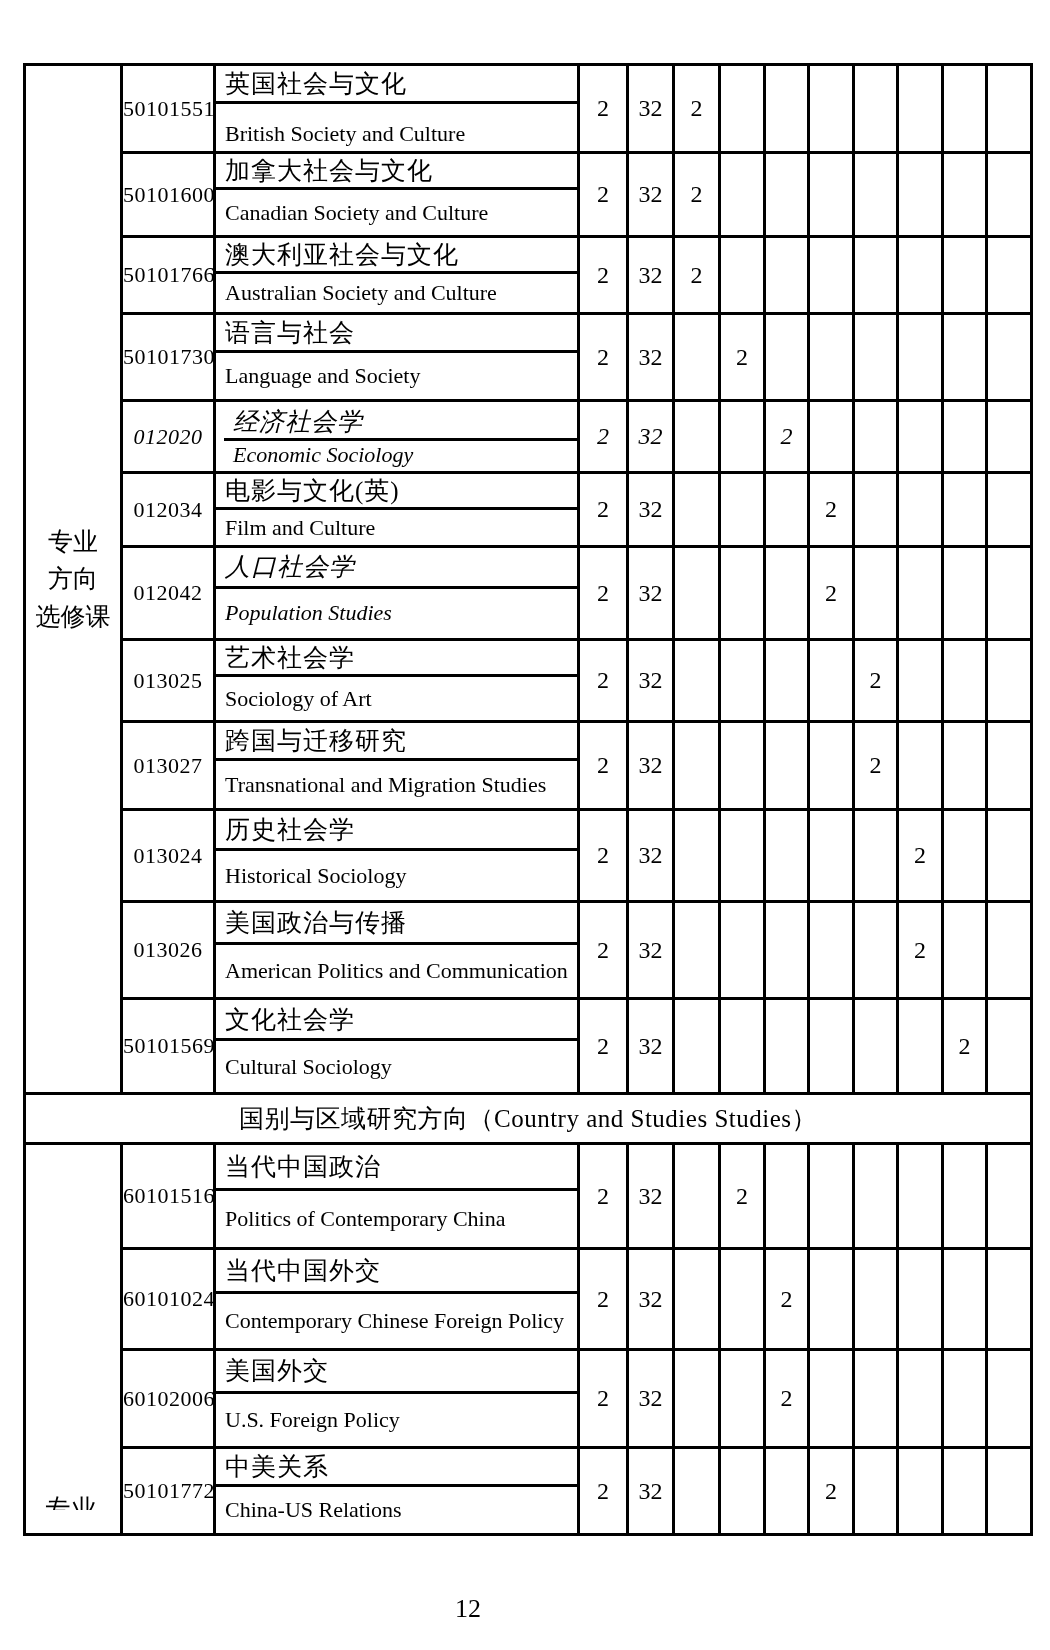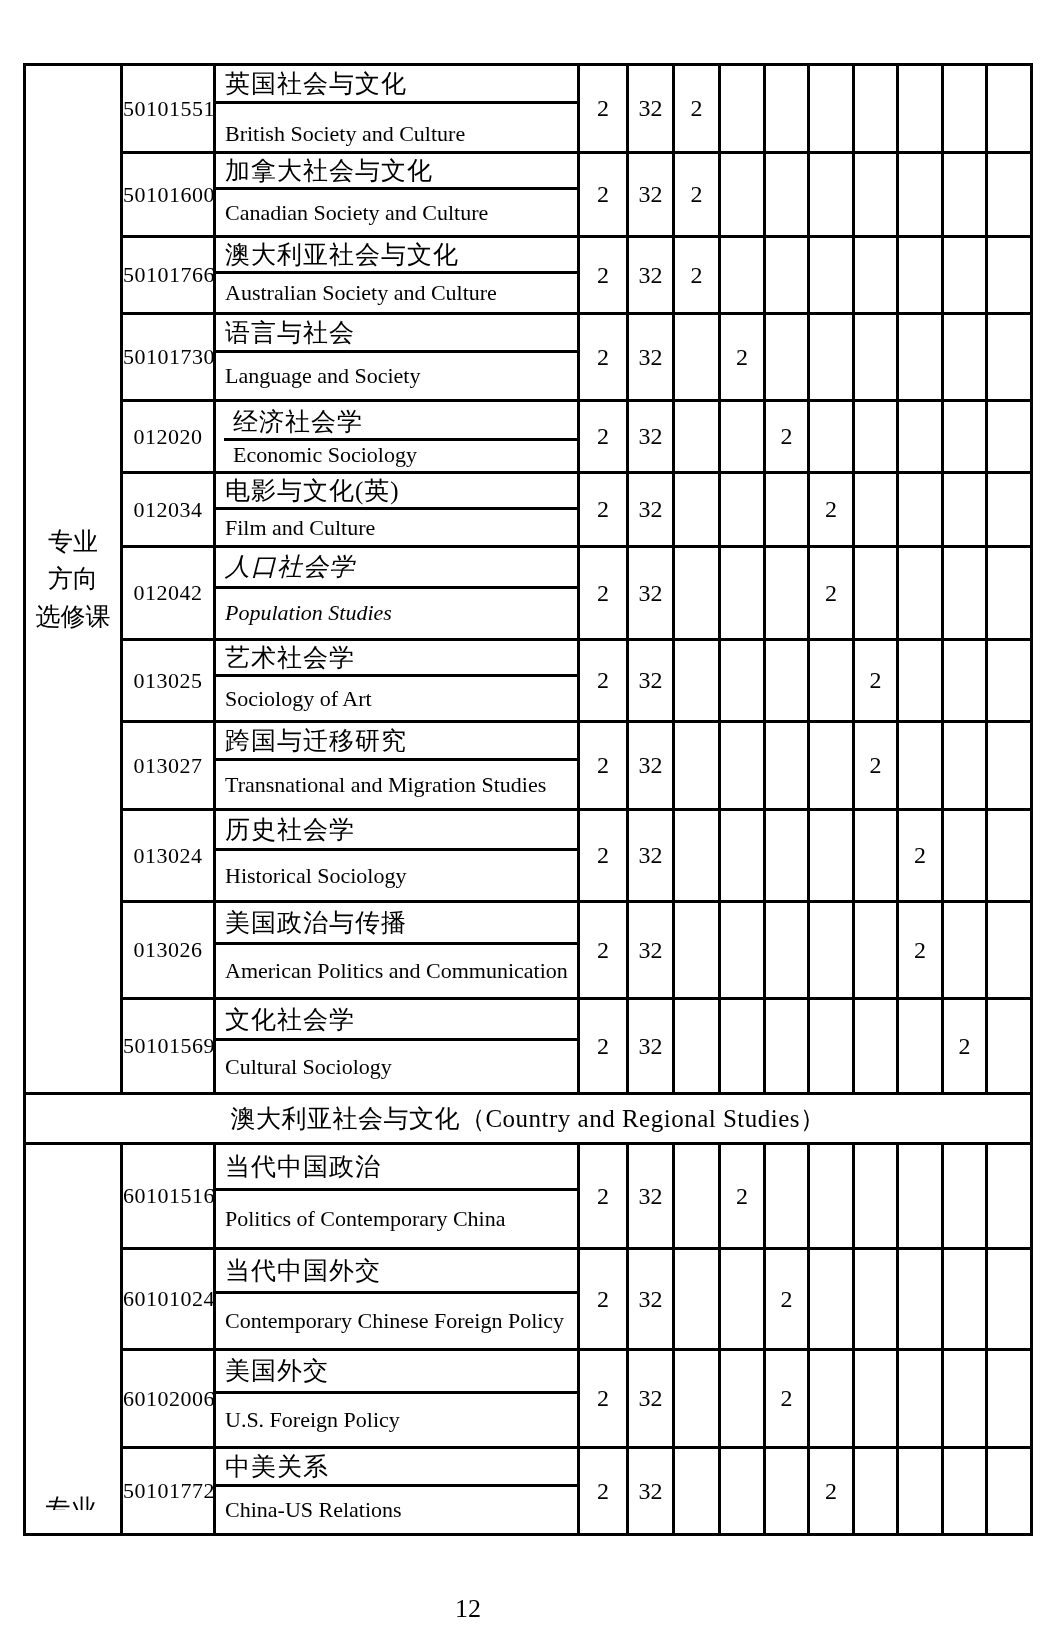--- a/index.html
+++ b/index.html
@@ -130,21 +130,21 @@
           <td class="num">32</td>
           <td class="num"></td>
           <td class="num">2</td>
           <td class="num"></td>
           <td class="num"></td>
           <td class="num"></td>
           <td class="num"></td>
           <td class="num"></td>
           <td class="num"></td>
         </tr>
-        <tr style="height: 72px;">
+        <tr style="height: 72px; font-style: italic;">
           <td class="code">012020</td>
           <td class="name">
             <div class="nw" style="height: 63px; padding-left: 8px;">
               <div class="zh">经济社会学</div>
               <div class="en">Economic Sociology</div>
             </div>
           </td>
           <td class="num">2</td>
           <td class="num">32</td>
           <td class="num"></td>
@@ -283,21 +283,21 @@
           <td class="num"></td>
           <td class="num"></td>
           <td class="num"></td>
           <td class="num"></td>
           <td class="num"></td>
           <td class="num"></td>
           <td class="num">2</td>
           <td class="num"></td>
         </tr>
         <tr style="height: 50px;">
-          <td class="section" colspan="13">澳大利亚社会与文化（Country and Regional Studies）</td>
+          <td class="section" colspan="13">国别与区域研究方向（Country and Studies Studies）</td>
         </tr>
         <tr style="height: 105px;">
           <td class="cat cat-bottom" rowspan="4"></td>
           <td class="code">60101516</td>
           <td class="name">
             <div class="nw" style="height: 102px;">
               <div class="zh">当代中国政治</div>
               <div class="en">Politics of Contemporary China</div>
             </div>
           </td>

